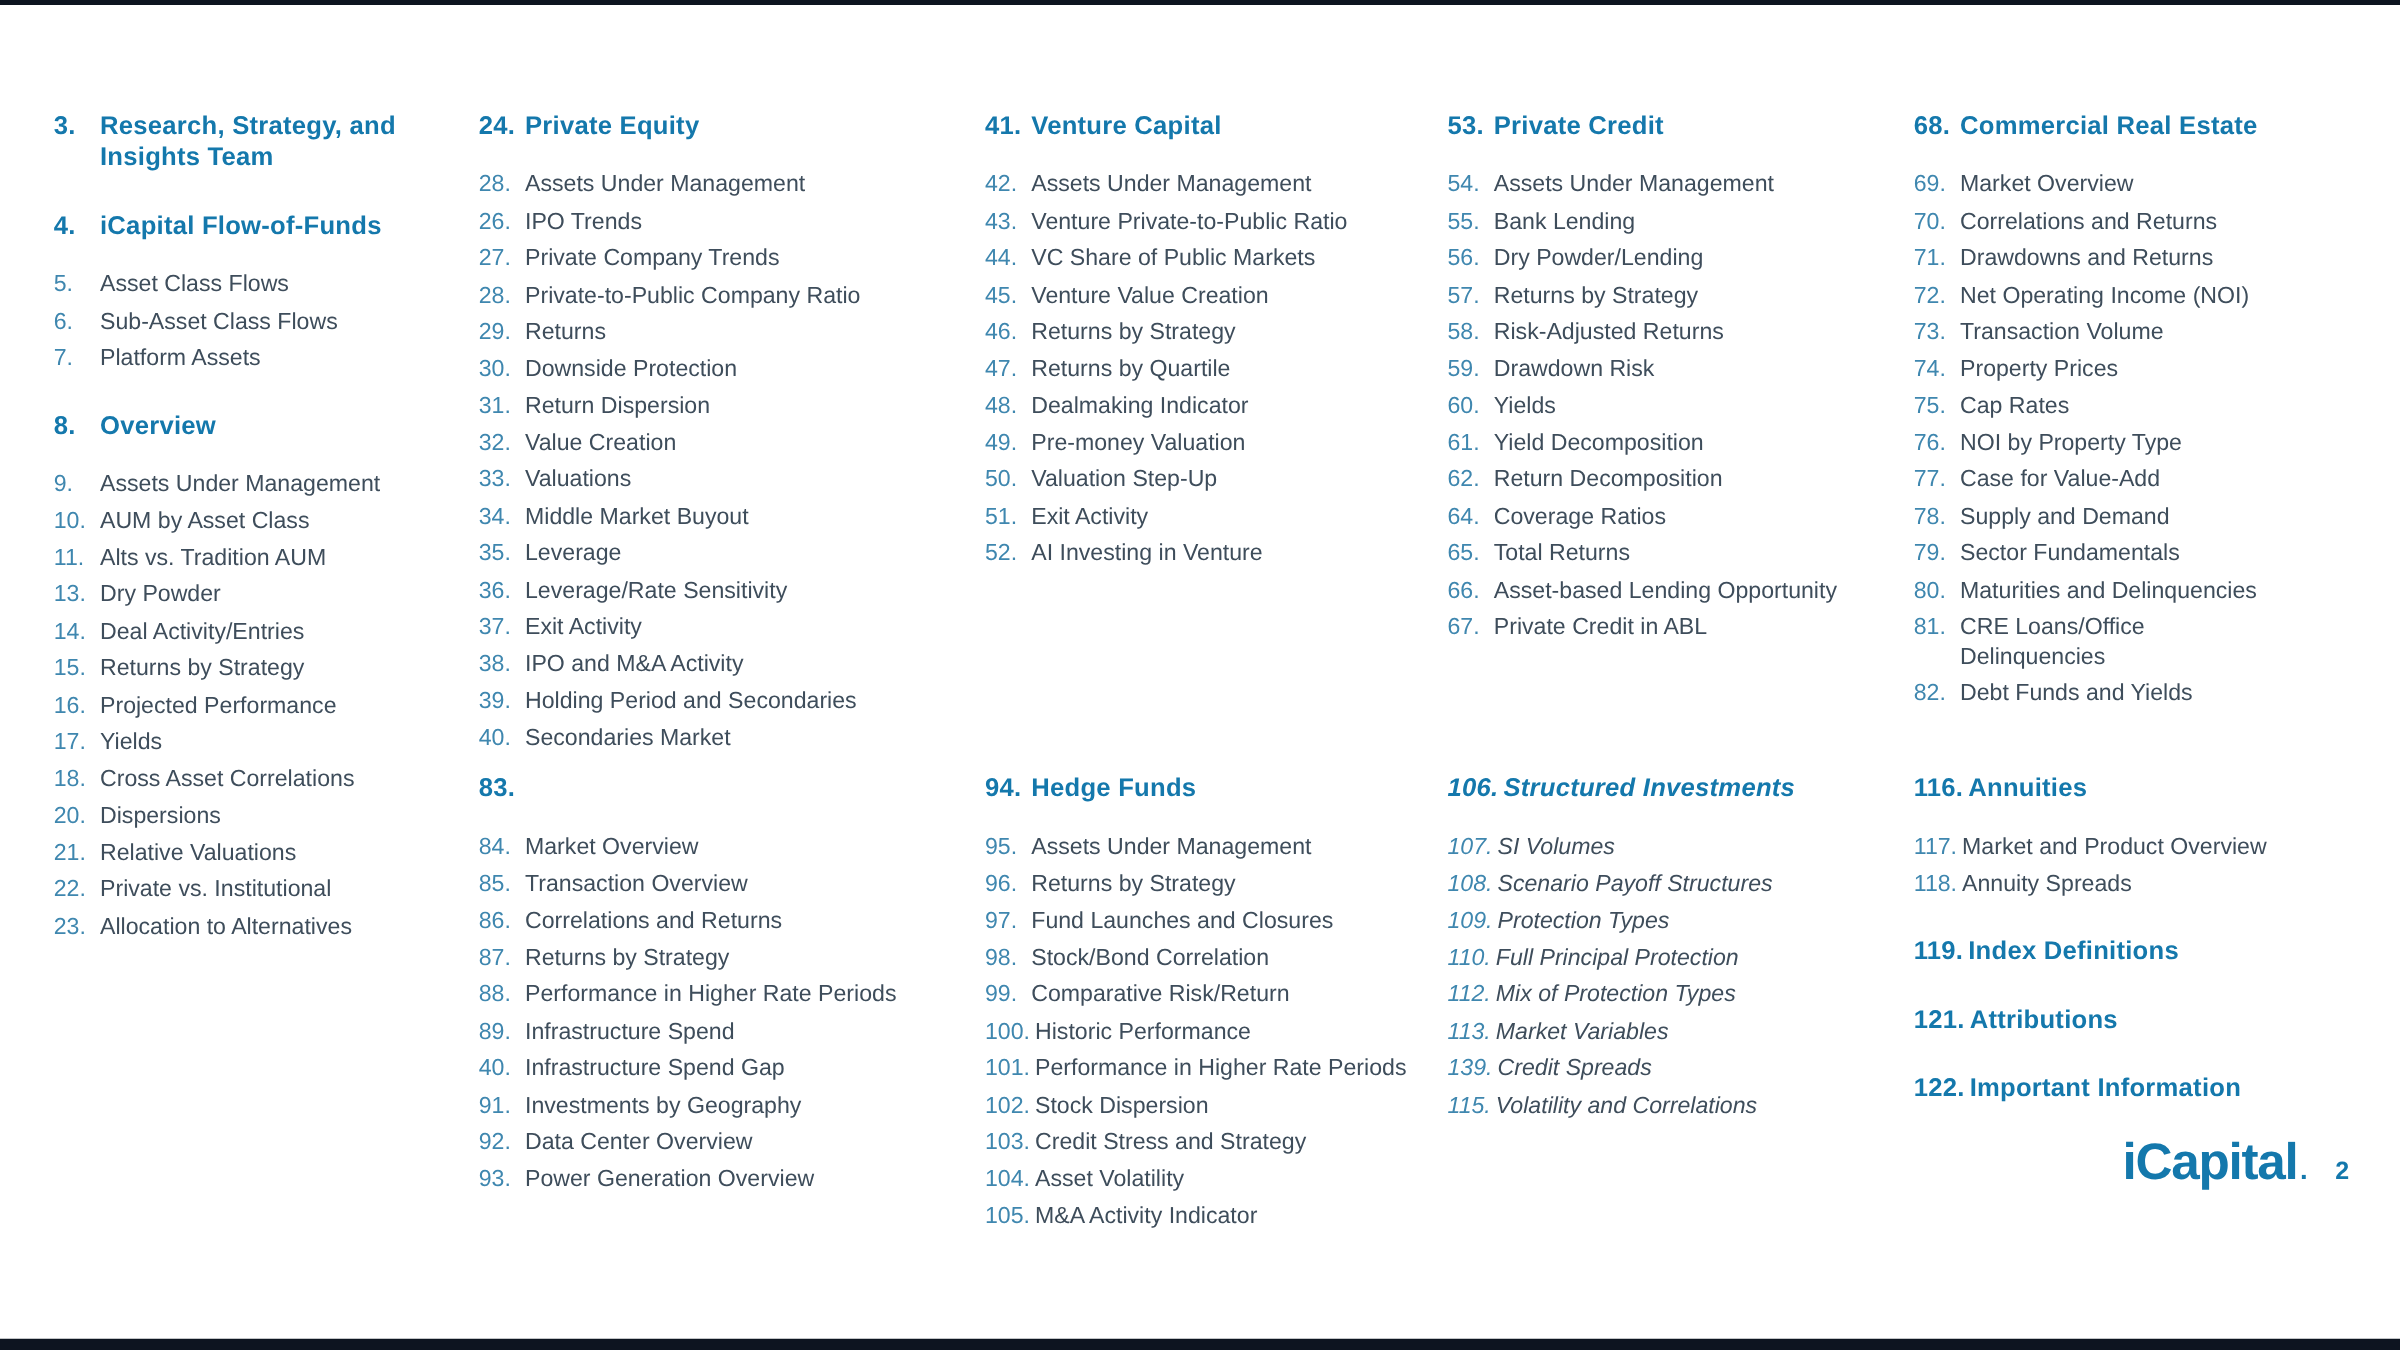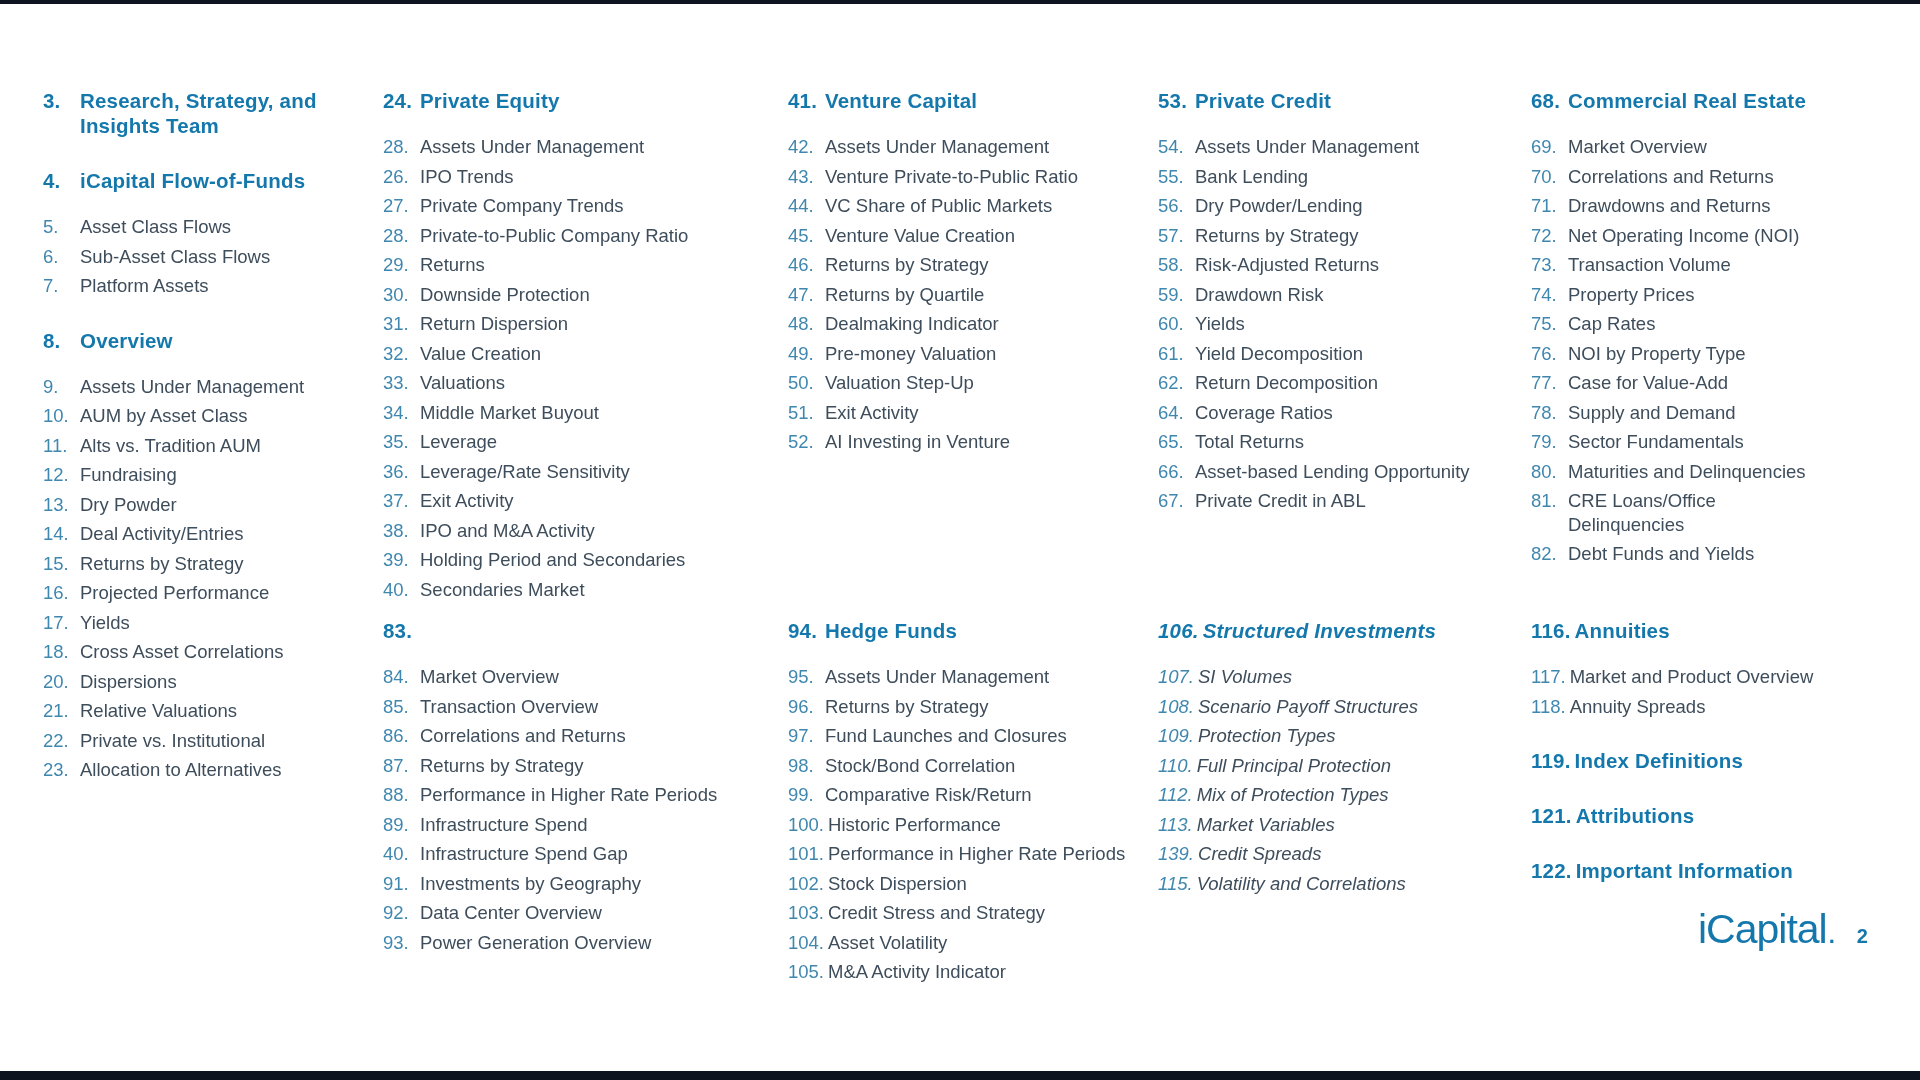--- a/index.html
+++ b/index.html
@@ -38,21 +38,21 @@
     color:var(--itemtext, #3e4d5b);
   }
   .toc-item .num { flex:0 0 auto; min-width:37px; padding-right:4px; box-sizing:border-box; color:var(--numblue, #3f87af); }
   .col-5 .toc-item .label { max-width:258px; }
 
   #logo-area {
     position:absolute; left:1698px; top:906px;
     display:flex; align-items:baseline;
     color:var(--accent, #1478ac);
   }
-  #brand-wordmark { font-size:41px; font-weight:normal; letter-spacing:-1px; }
+  #brand-wordmark { font-size:41px; font-weight:bold; letter-spacing:-1px; }
   #brand-dot { font-size:22px; font-weight:bold; margin-left:2px; }
   #page-number { font-size:20px; font-weight:bold; margin-left:22px; }
 </style>
 </head>
 <body>
 
 <div id="slide" style="background: rgb(255, 255, 255);">
   <div id="letterbox-top" class="letterbox" style="background: rgb(13, 20, 32);"></div>
   <div id="letterbox-bottom" class="letterbox" style="background: rgb(13, 20, 32);"></div>
 
@@ -100,24 +100,20 @@
           </div>
           <div class="toc-item">
             <span class="num">10.</span>
             <span class="label">AUM by Asset Class</span>
           </div>
           <div class="toc-item">
             <span class="num">11.</span>
             <span class="label">Alts vs. Tradition AUM</span>
           </div>
           <div class="toc-item">
-            <span class="num">12.</span>
-            <span class="label">Fundraising</span>
-          </div>
-          <div class="toc-item">
             <span class="num">13.</span>
             <span class="label">Dry Powder</span>
           </div>
           <div class="toc-item">
             <span class="num">14.</span>
             <span class="label">Deal Activity/Entries</span>
           </div>
           <div class="toc-item">
             <span class="num">15.</span>
             <span class="label">Returns by Strategy</span>

